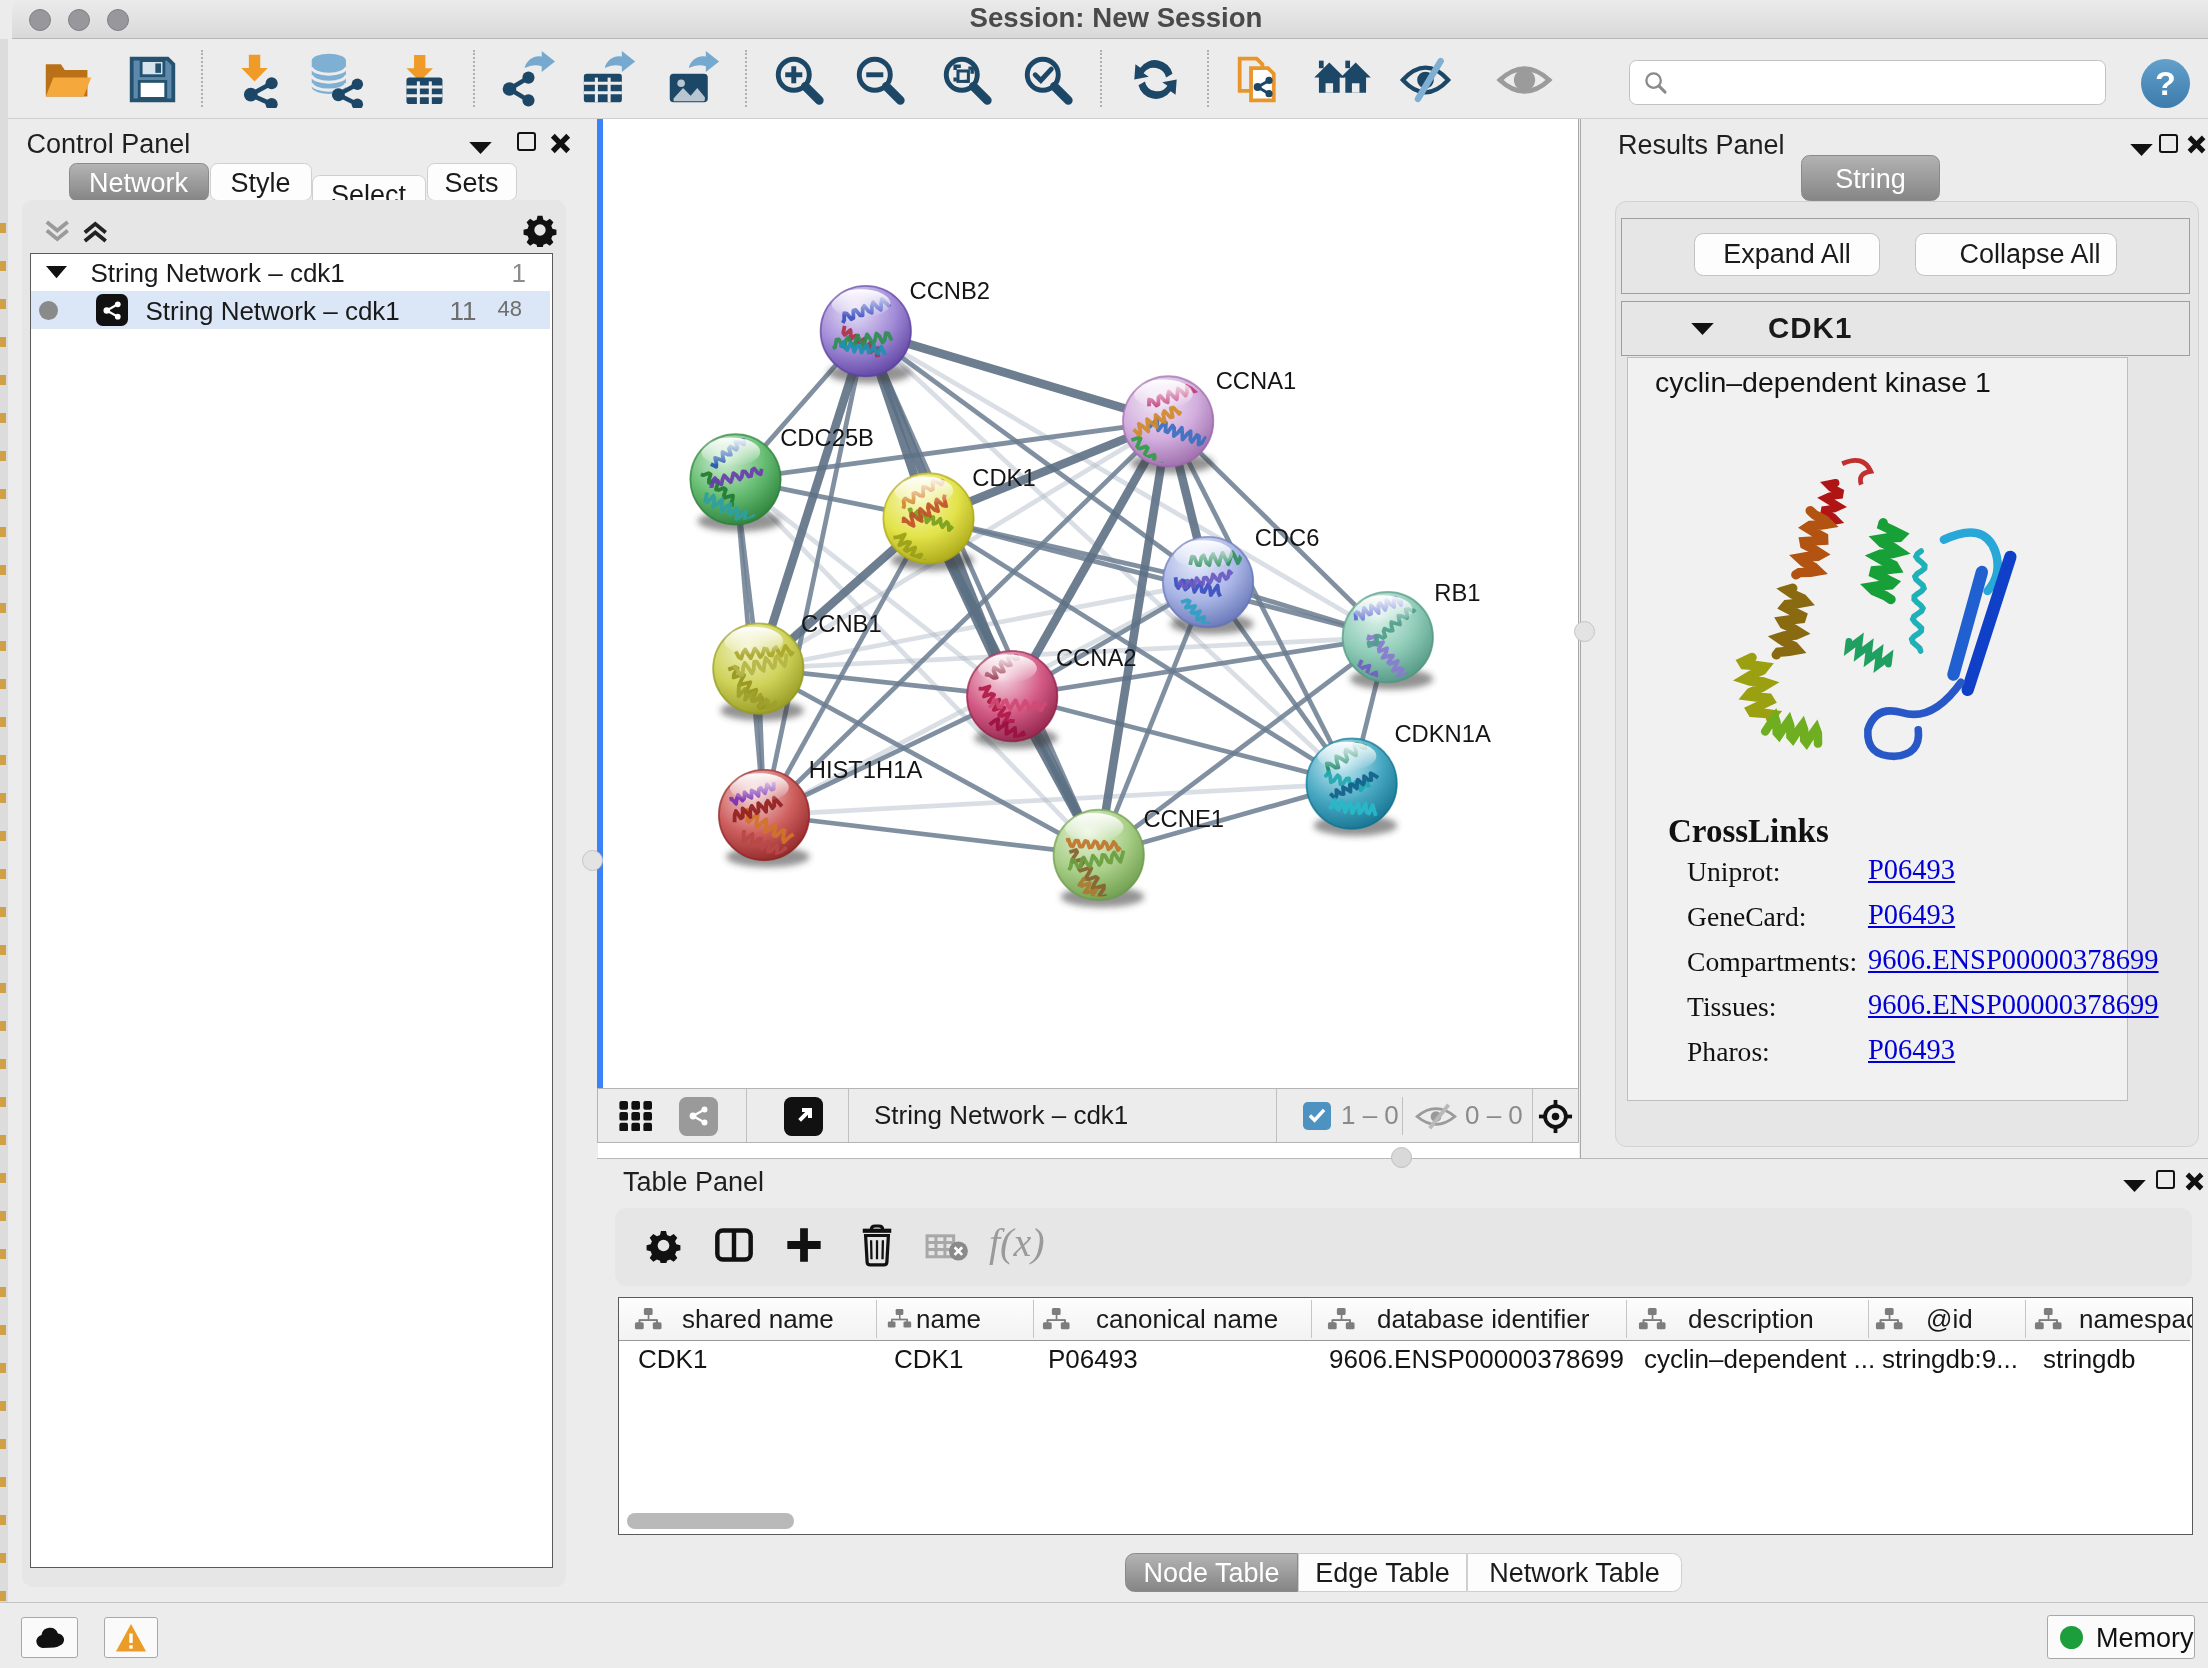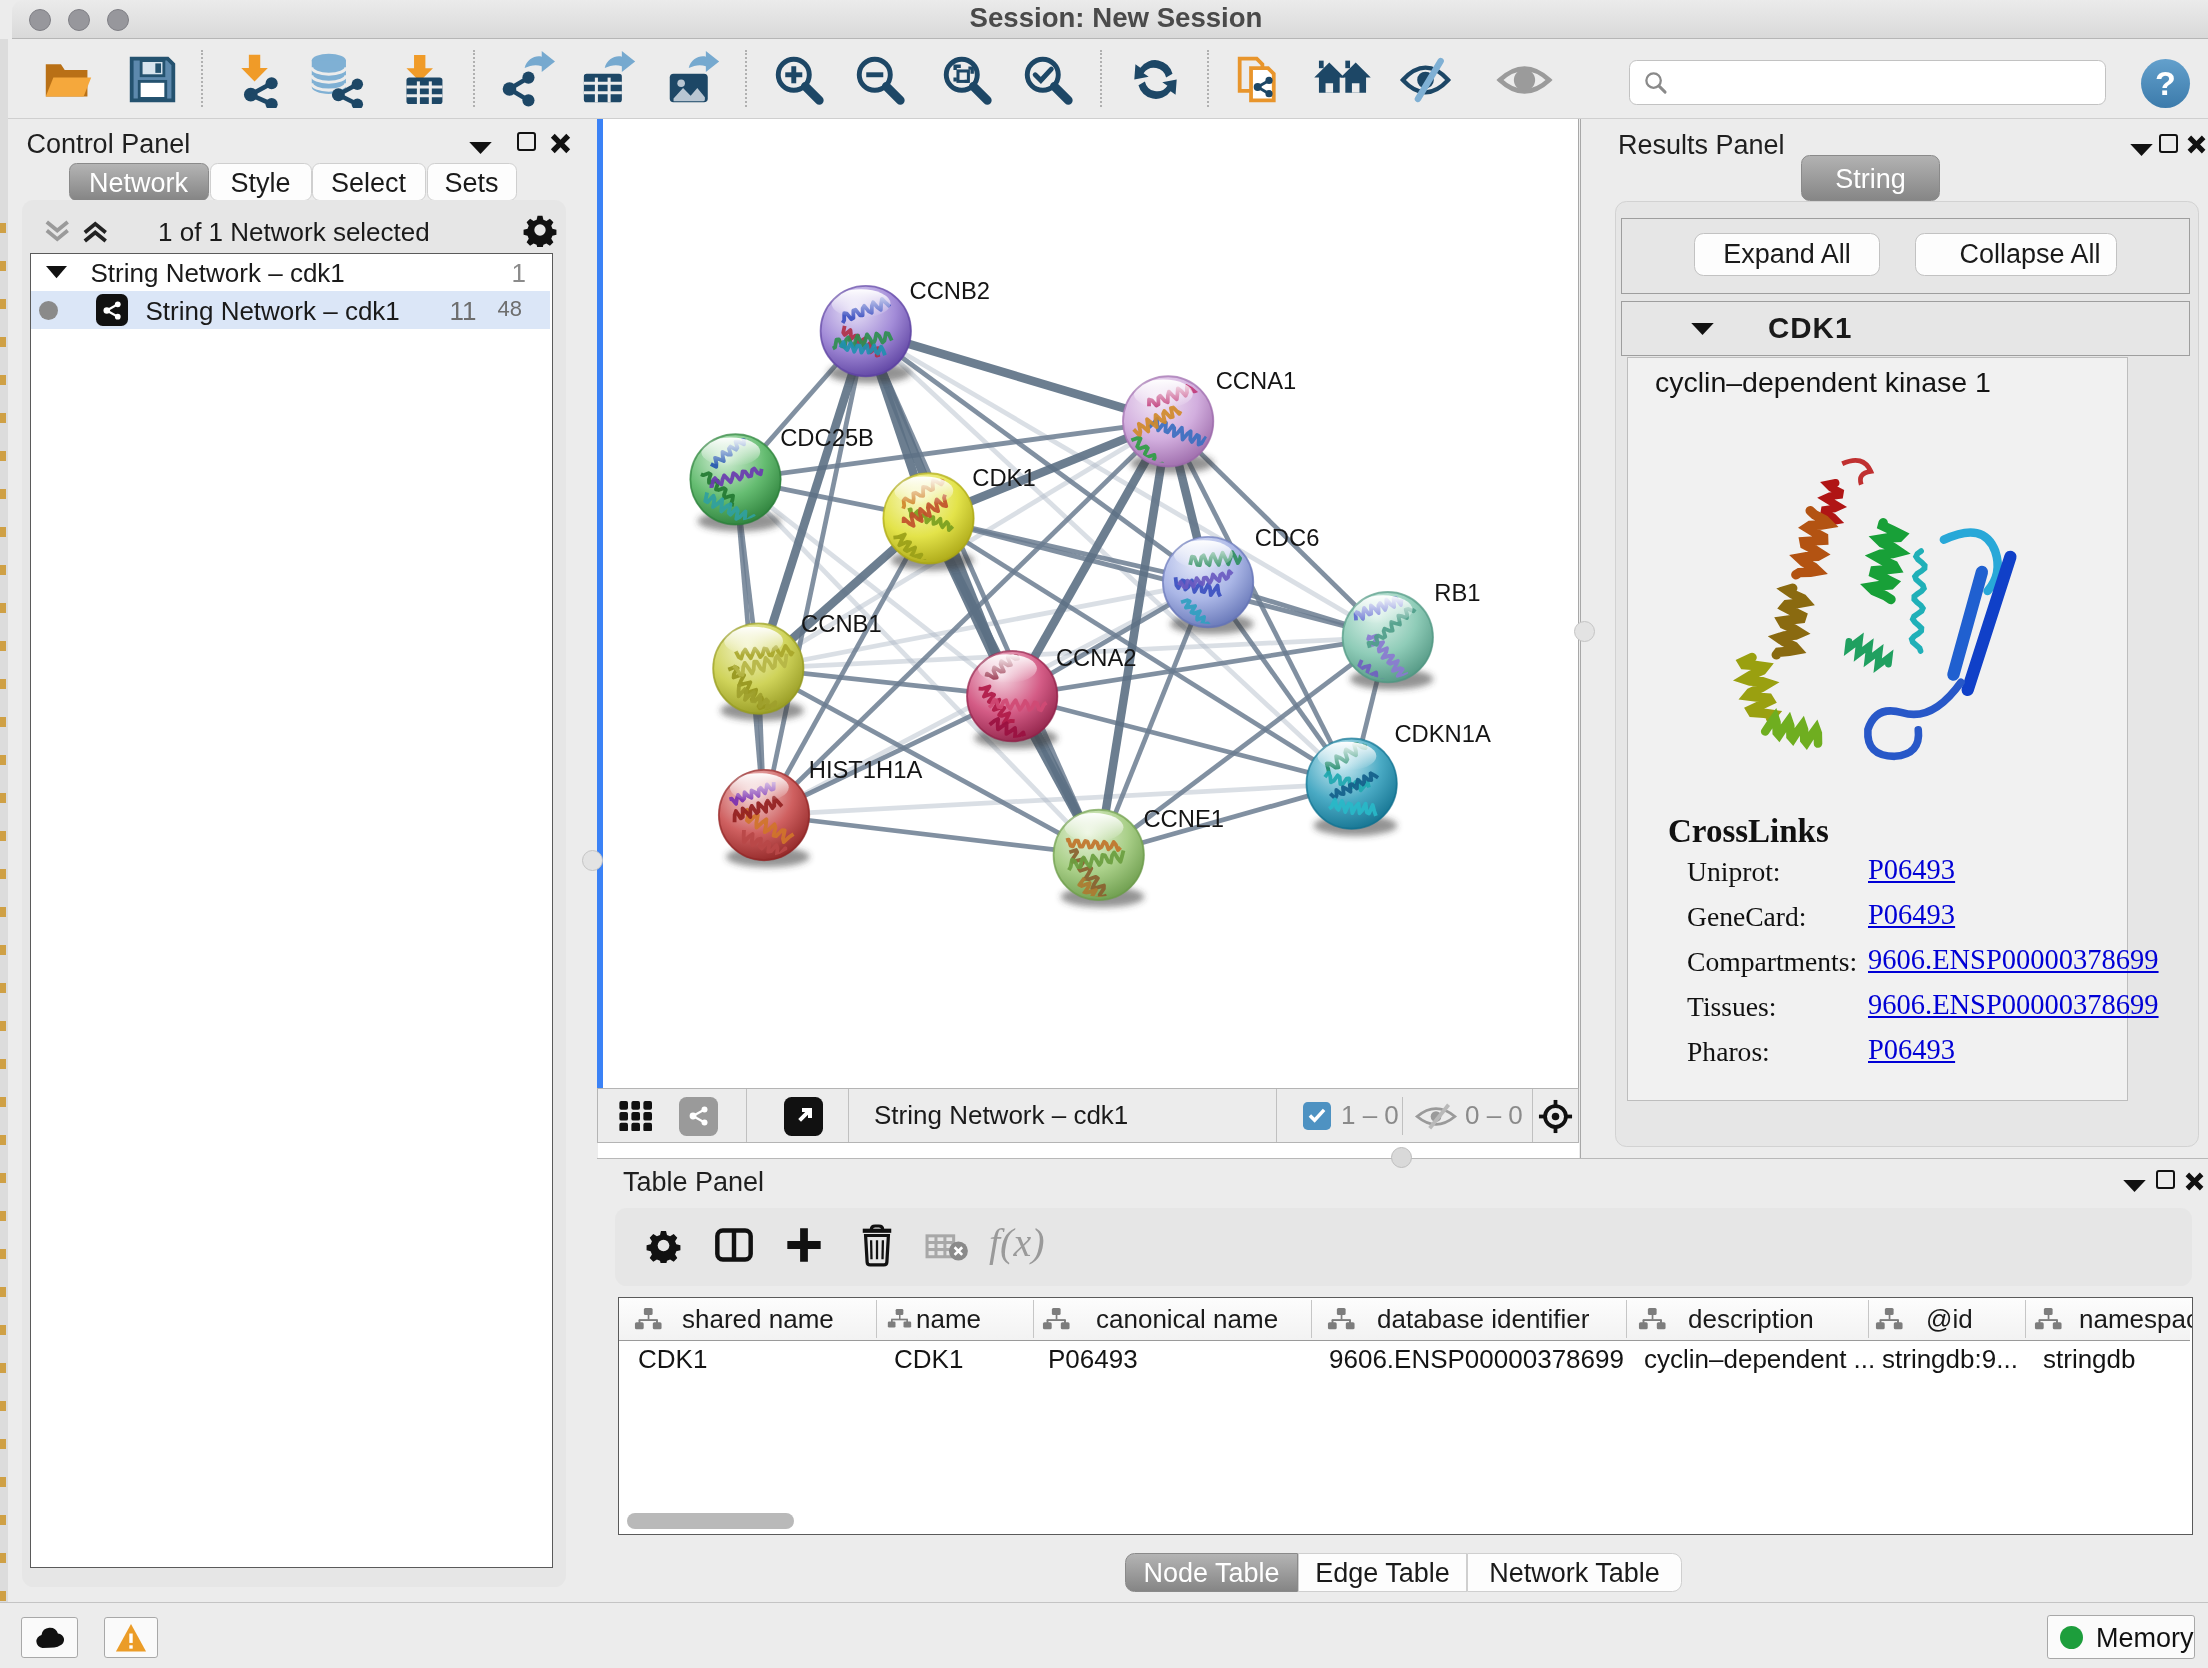--- a/index.html
+++ b/index.html
@@ -206,37 +206,36 @@
     <svg class="abs" style="left:459px;top:21px;" width="25" height="15" viewBox="0 0 26 16">
         <path d="M1 2 h24 l-12 13 z" fill="#111"></path>
       </svg>
     <div class="abs" style="left:508px;top:13.3px;width:15px;height:15px;border:2.9px solid #111;border-radius:2.9px;"></div>
     <svg class="abs" style="left:538px;top:11.4px;" width="27" height="27" viewBox="0 0 28 28">
         <path d="M4 8 l4 -4 6 6 6 -6 4 4 -6 6 6 6 -4 4 -6 -6 -6 6 -4 -4 6 -6 z" fill="#111"></path>
       </svg>
 
     <div class="tab tabsel" style="left:60px;top:44px;width:140px;height:38px;line-height:38px;">Network</div>
     <div class="tab" style="left:201px;top:44px;width:102px;height:38px;line-height:38px;">Style</div>
-    <div class="tab" style="left:303px;top:44px;width:114px;height:38px;line-height:38px;">Select</div>
+    <div class="tab" style="left:303px;top:56px;width:114px;height:38px;line-height:38px;">Select</div>
     <div class="tab" style="left:418px;top:44px;width:90px;height:38px;line-height:38px;">Sets</div>
 
     <div class="abs" style="left:13.3px;top:81px;width:544px;height:1387px;background:#e6e6e6;border-radius:11.4px;">
       <svg class="abs" style="left:21px;top:19px;" width="28.5" height="25" viewBox="0 0 30 26">
           <g fill="none" stroke="#9a9a9a" stroke-width="4">
             <path d="M4 3 l11 9 11 -9"></path>
             <path d="M4 12 l11 9 11 -9"></path>
           </g>
         </svg>
       <svg class="abs" style="left:59px;top:19px;" width="28.5" height="25" viewBox="0 0 30 26">
           <g fill="none" stroke="#222" stroke-width="4">
             <path d="M4 23 l11 -9 11 9"></path>
             <path d="M4 14 l11 -9 11 9"></path>
           </g>
         </svg>
-      <div class="abs" style="left:0;top:17px;width:544px;text-align:center;font-size:26px;color:#1a1a1a;">1 of 1 Network selected</div>
       <svg class="abs" style="left:501px;top:13.3px;" width="34" height="34" viewBox="0 0 36 36">
         <path fill="#111" d="M18 3 l2.6 0 1 4.2 3.2 1.3 3.7 -2.3 3.7 3.7 -2.3 3.7 1.3 3.2 4.2 1 0 5.2 -4.2 1 -1.3 3.2 2.3 3.7 -3.7 3.7 -3.7 -2.3 -3.2 1.3 -1 4.2 -5.2 0 -1 -4.2 -3.2 -1.3 -3.7 2.3 -3.7 -3.7 2.3 -3.7 -1.3 -3.2 -4.2 -1 0 -5.2 4.2 -1 1.3 -3.2 -2.3 -3.7 3.7 -3.7 3.7 2.3 3.2 -1.3 1 -4.2 z"></path>
         <circle cx="18" cy="18" r="6" fill="#e6e6e6"></circle>
       </svg>
 
       <div class="abs" style="left:8.6px;top:53px;width:523px;height:1315px;background:#fff;border:1.9px solid #5a5a5a;box-sizing:border-box;">
         <div class="abs" style="left:0;top:0;width:519px;height:37px;">
           <svg class="abs" style="left:13.3px;top:11.4px;" width="23" height="14.3" viewBox="0 0 24 15">
               <path d="M1 1 h22 l-11 13 z" fill="#111"></path>
             </svg>

